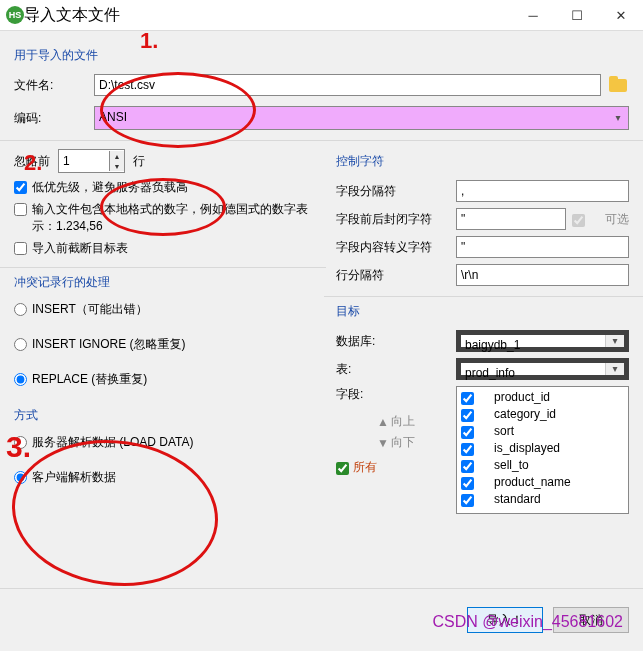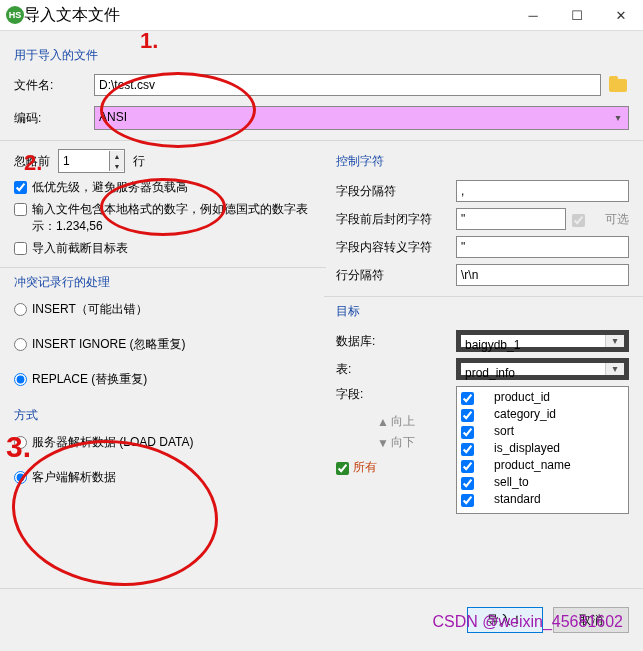--- a/index.html
+++ b/index.html
@@ -204,25 +204,25 @@
                 <label class="item">
                   <input type="checkbox" checked="" style="">
                   <span>sort</span>
                 </label>
                 <label class="item">
                   <input type="checkbox" checked="" style="">
                   <span>is_displayed</span>
                 </label>
                 <label class="item">
                   <input type="checkbox" checked="" style="">
+                  <span>sell_to</span>
+                </label>
+                <label class="item">
+                  <input type="checkbox" checked="" style="">
                   <span>product_name</span>
-                </label>
-                <label class="item">
-                  <input type="checkbox" checked="" style="">
-                  <span>sell_to</span>
                 </label>
                 <label class="item">
                   <input type="checkbox" checked="" style="">
                   <span>standard</span>
                 </label>
               </div>
           </div>
         </div>
       </div>
     </div>

